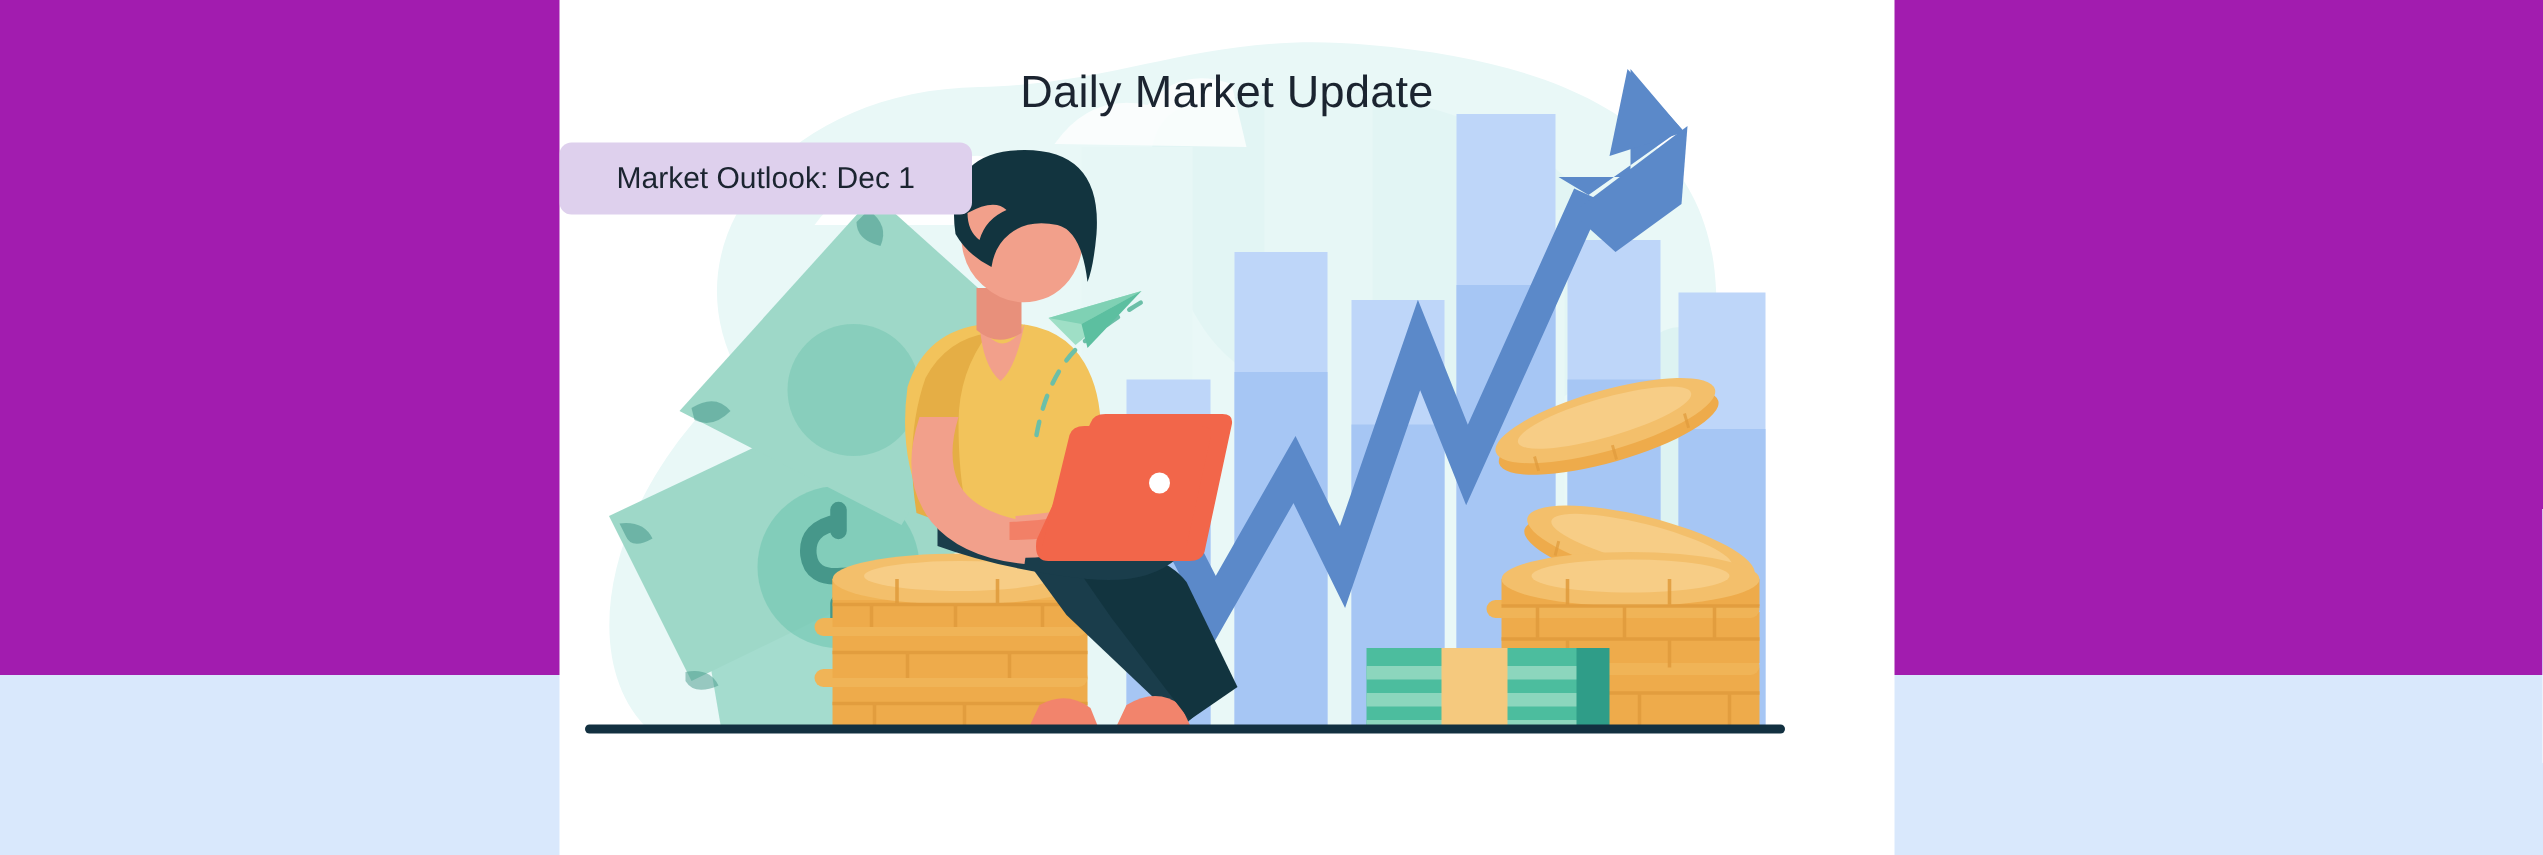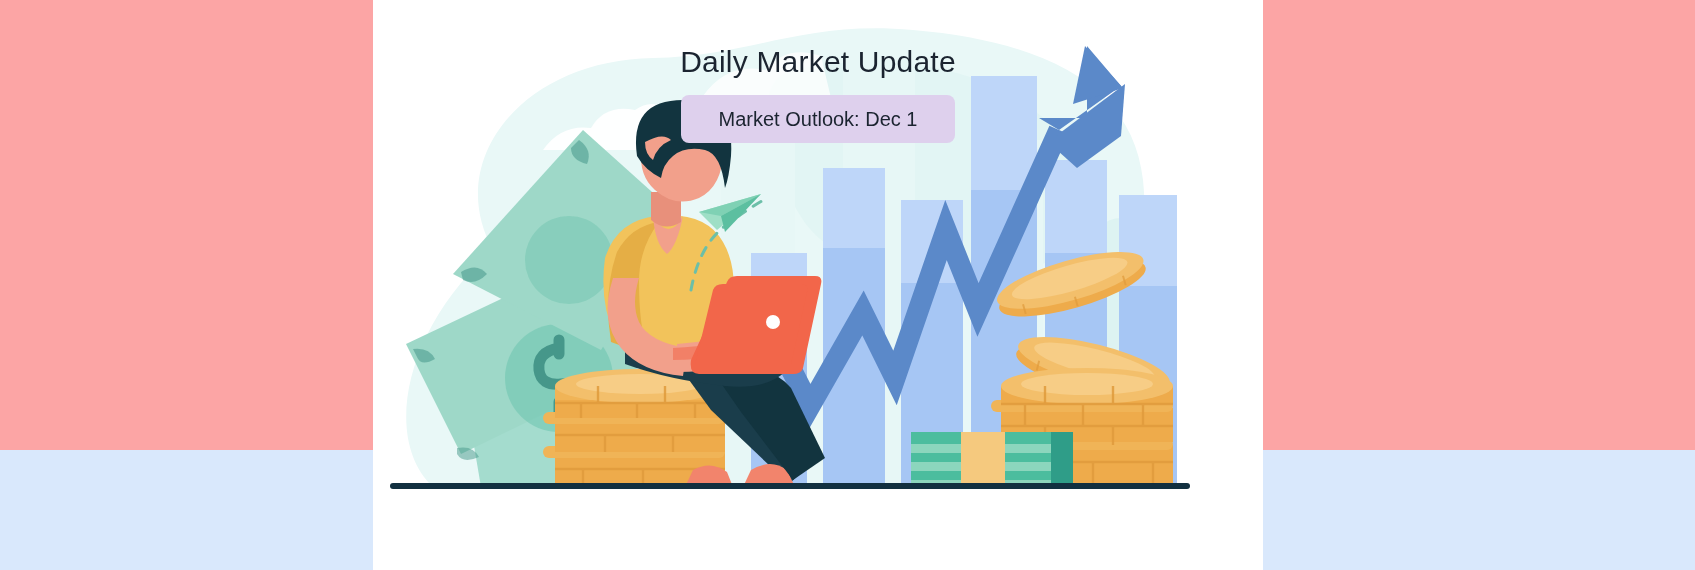--- a/index.html
+++ b/index.html
@@ -7,21 +7,21 @@
   html, body {
     width: 1695px; height: 570px;
     overflow: hidden;
     font-family: "Liberation Sans", sans-serif;
   }
   body { background: #d9e8fc; }
 
   .page {
     position: relative;
     width: 1695px; height: 450px;
-    background: #fca5a5;
+    background: #a21caf;
   }
 
   .card {
     position: absolute;
     left: 373px; top: 0;
     width: 890px; height: 570px;
     background: #ffffff;
     overflow: hidden;
   }
 
@@ -36,21 +36,21 @@
 
   .title {
     margin-top: 44px;
     font-size: 30px;
     font-weight: 400;
     color: #1b2430;
     letter-spacing: 0.2px;
     line-height: 1.2;
   }
 
-  .badge-wrap { margin-top: 15px; text-align: center; }
+  .badge-wrap { margin-top: 15px; text-align: left; }
 
   .badge {
     display: inline-block;
     background: #ded0ed;
     color: #1b2430;
     font-size: 20px;
     padding: 12px 38px;
     border-radius: 8px;
     line-height: 1.2;
   }

